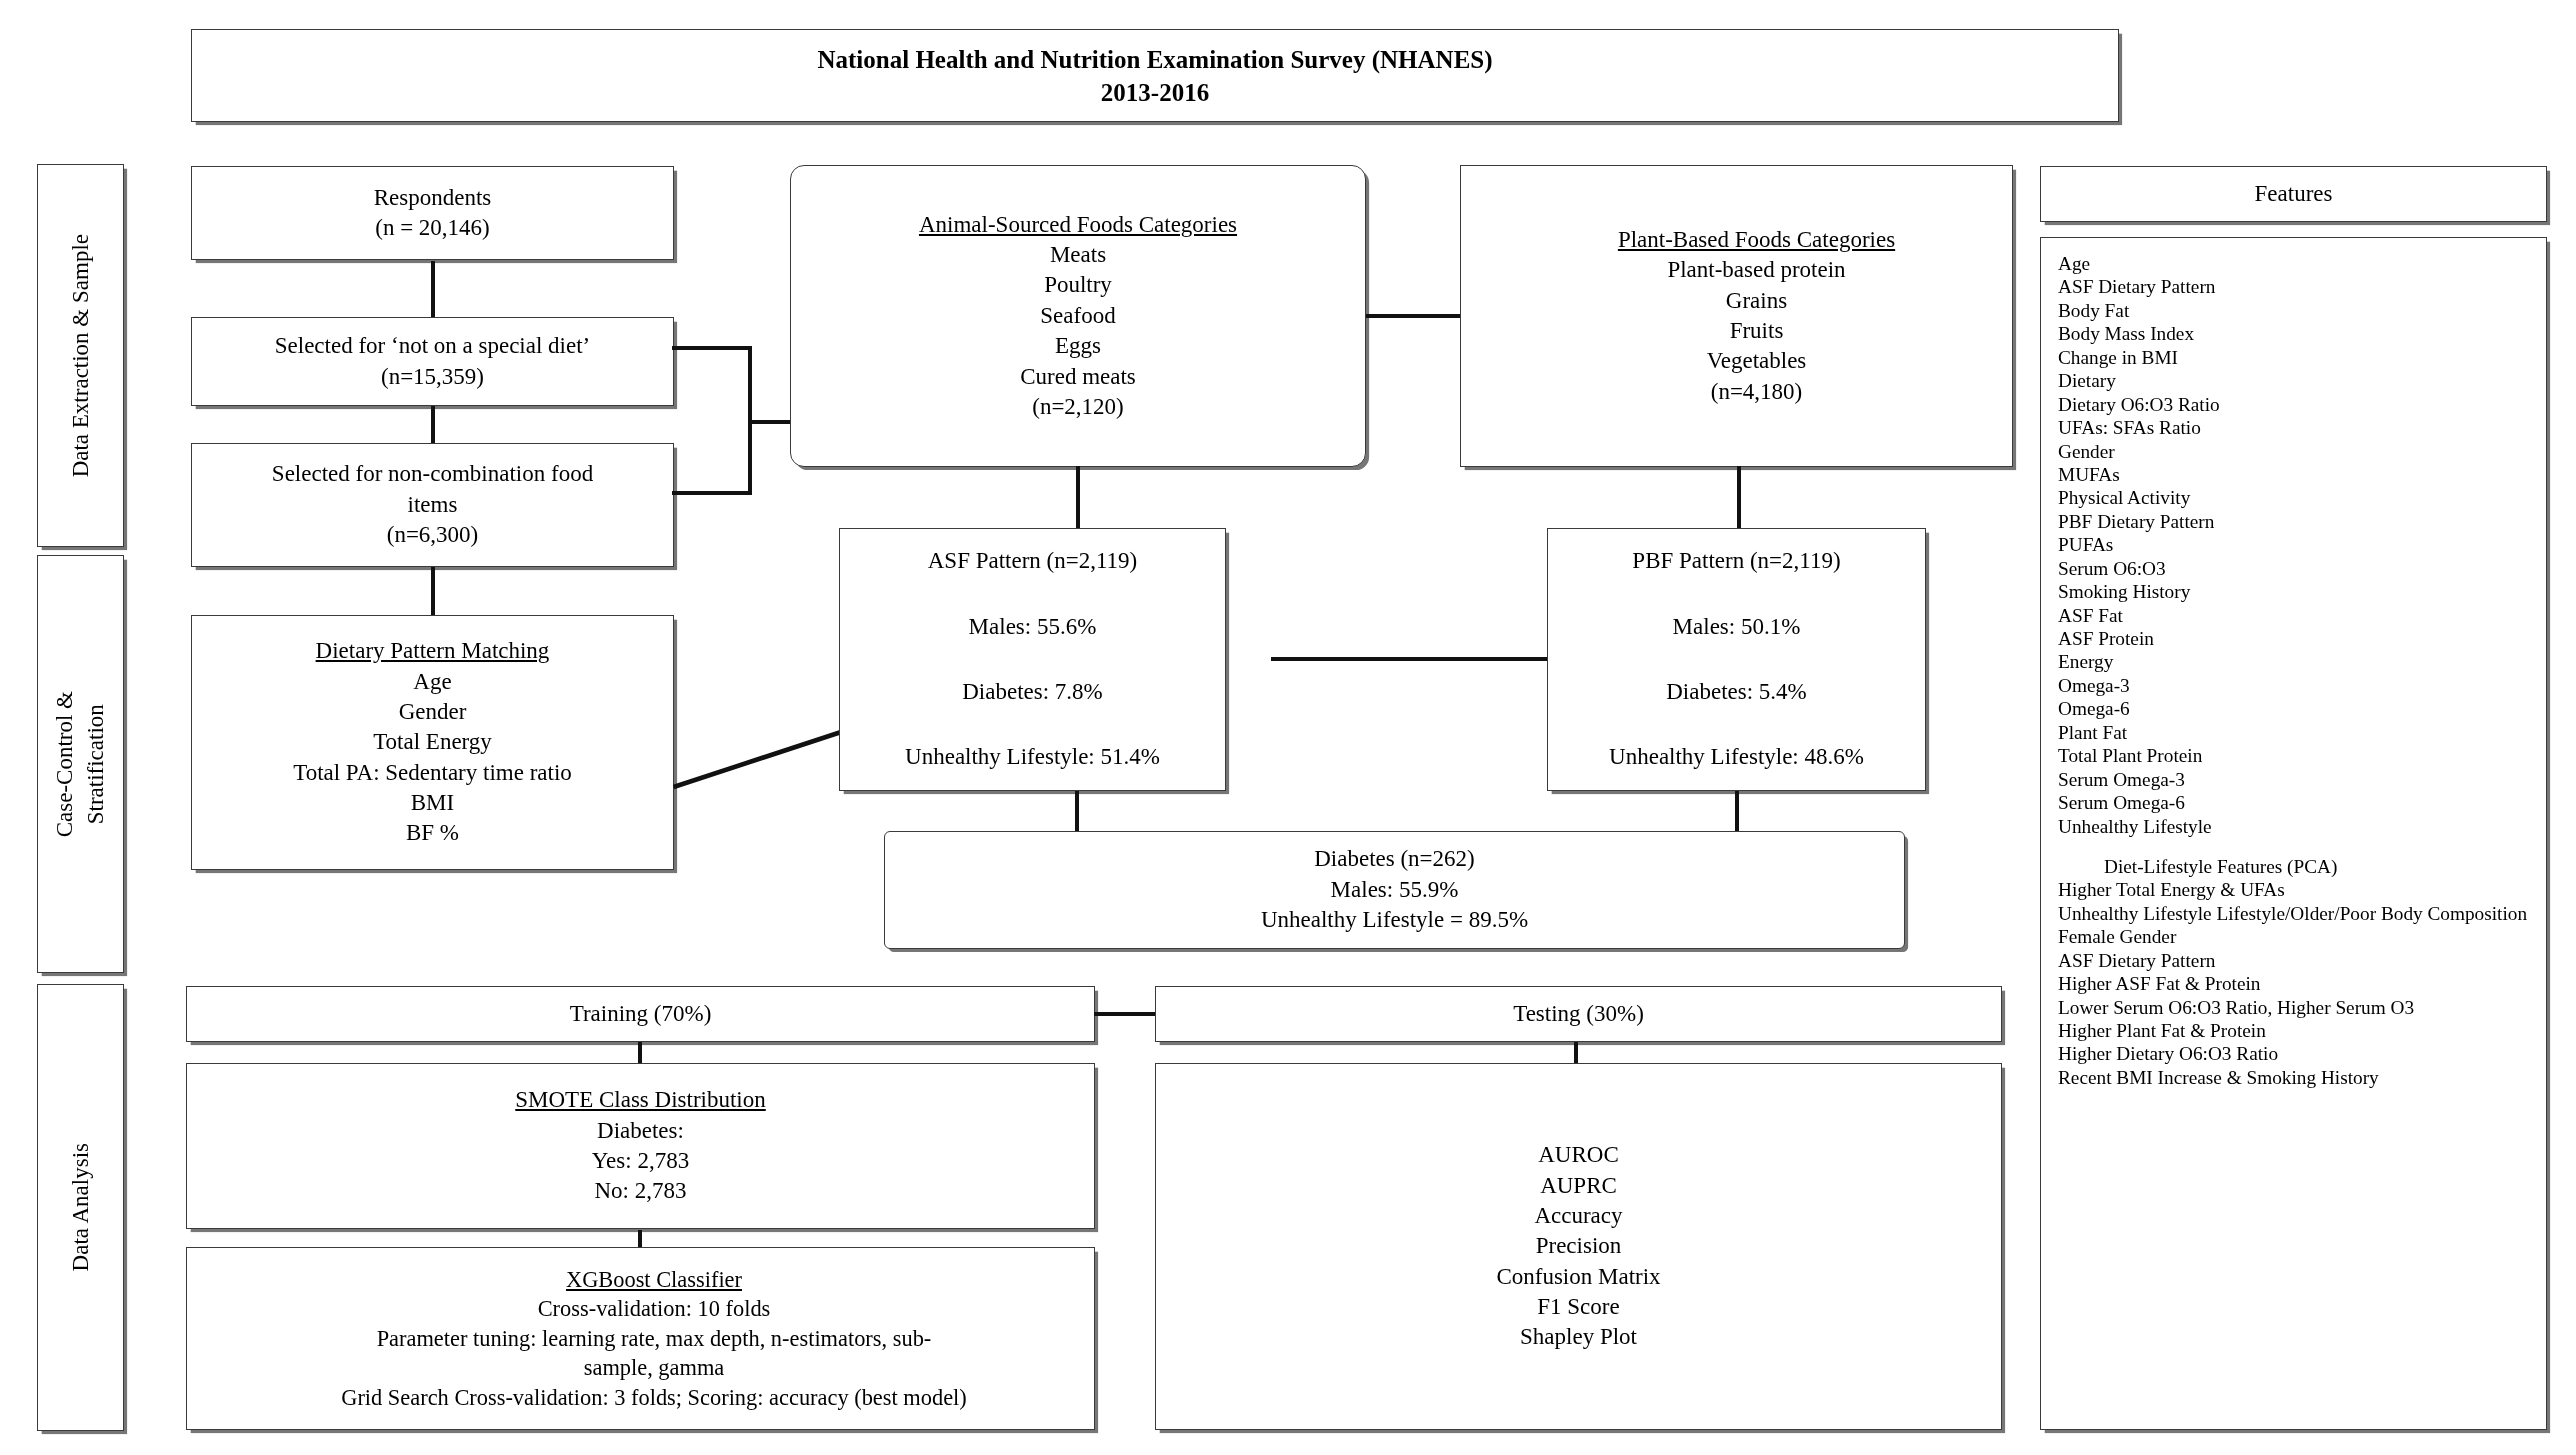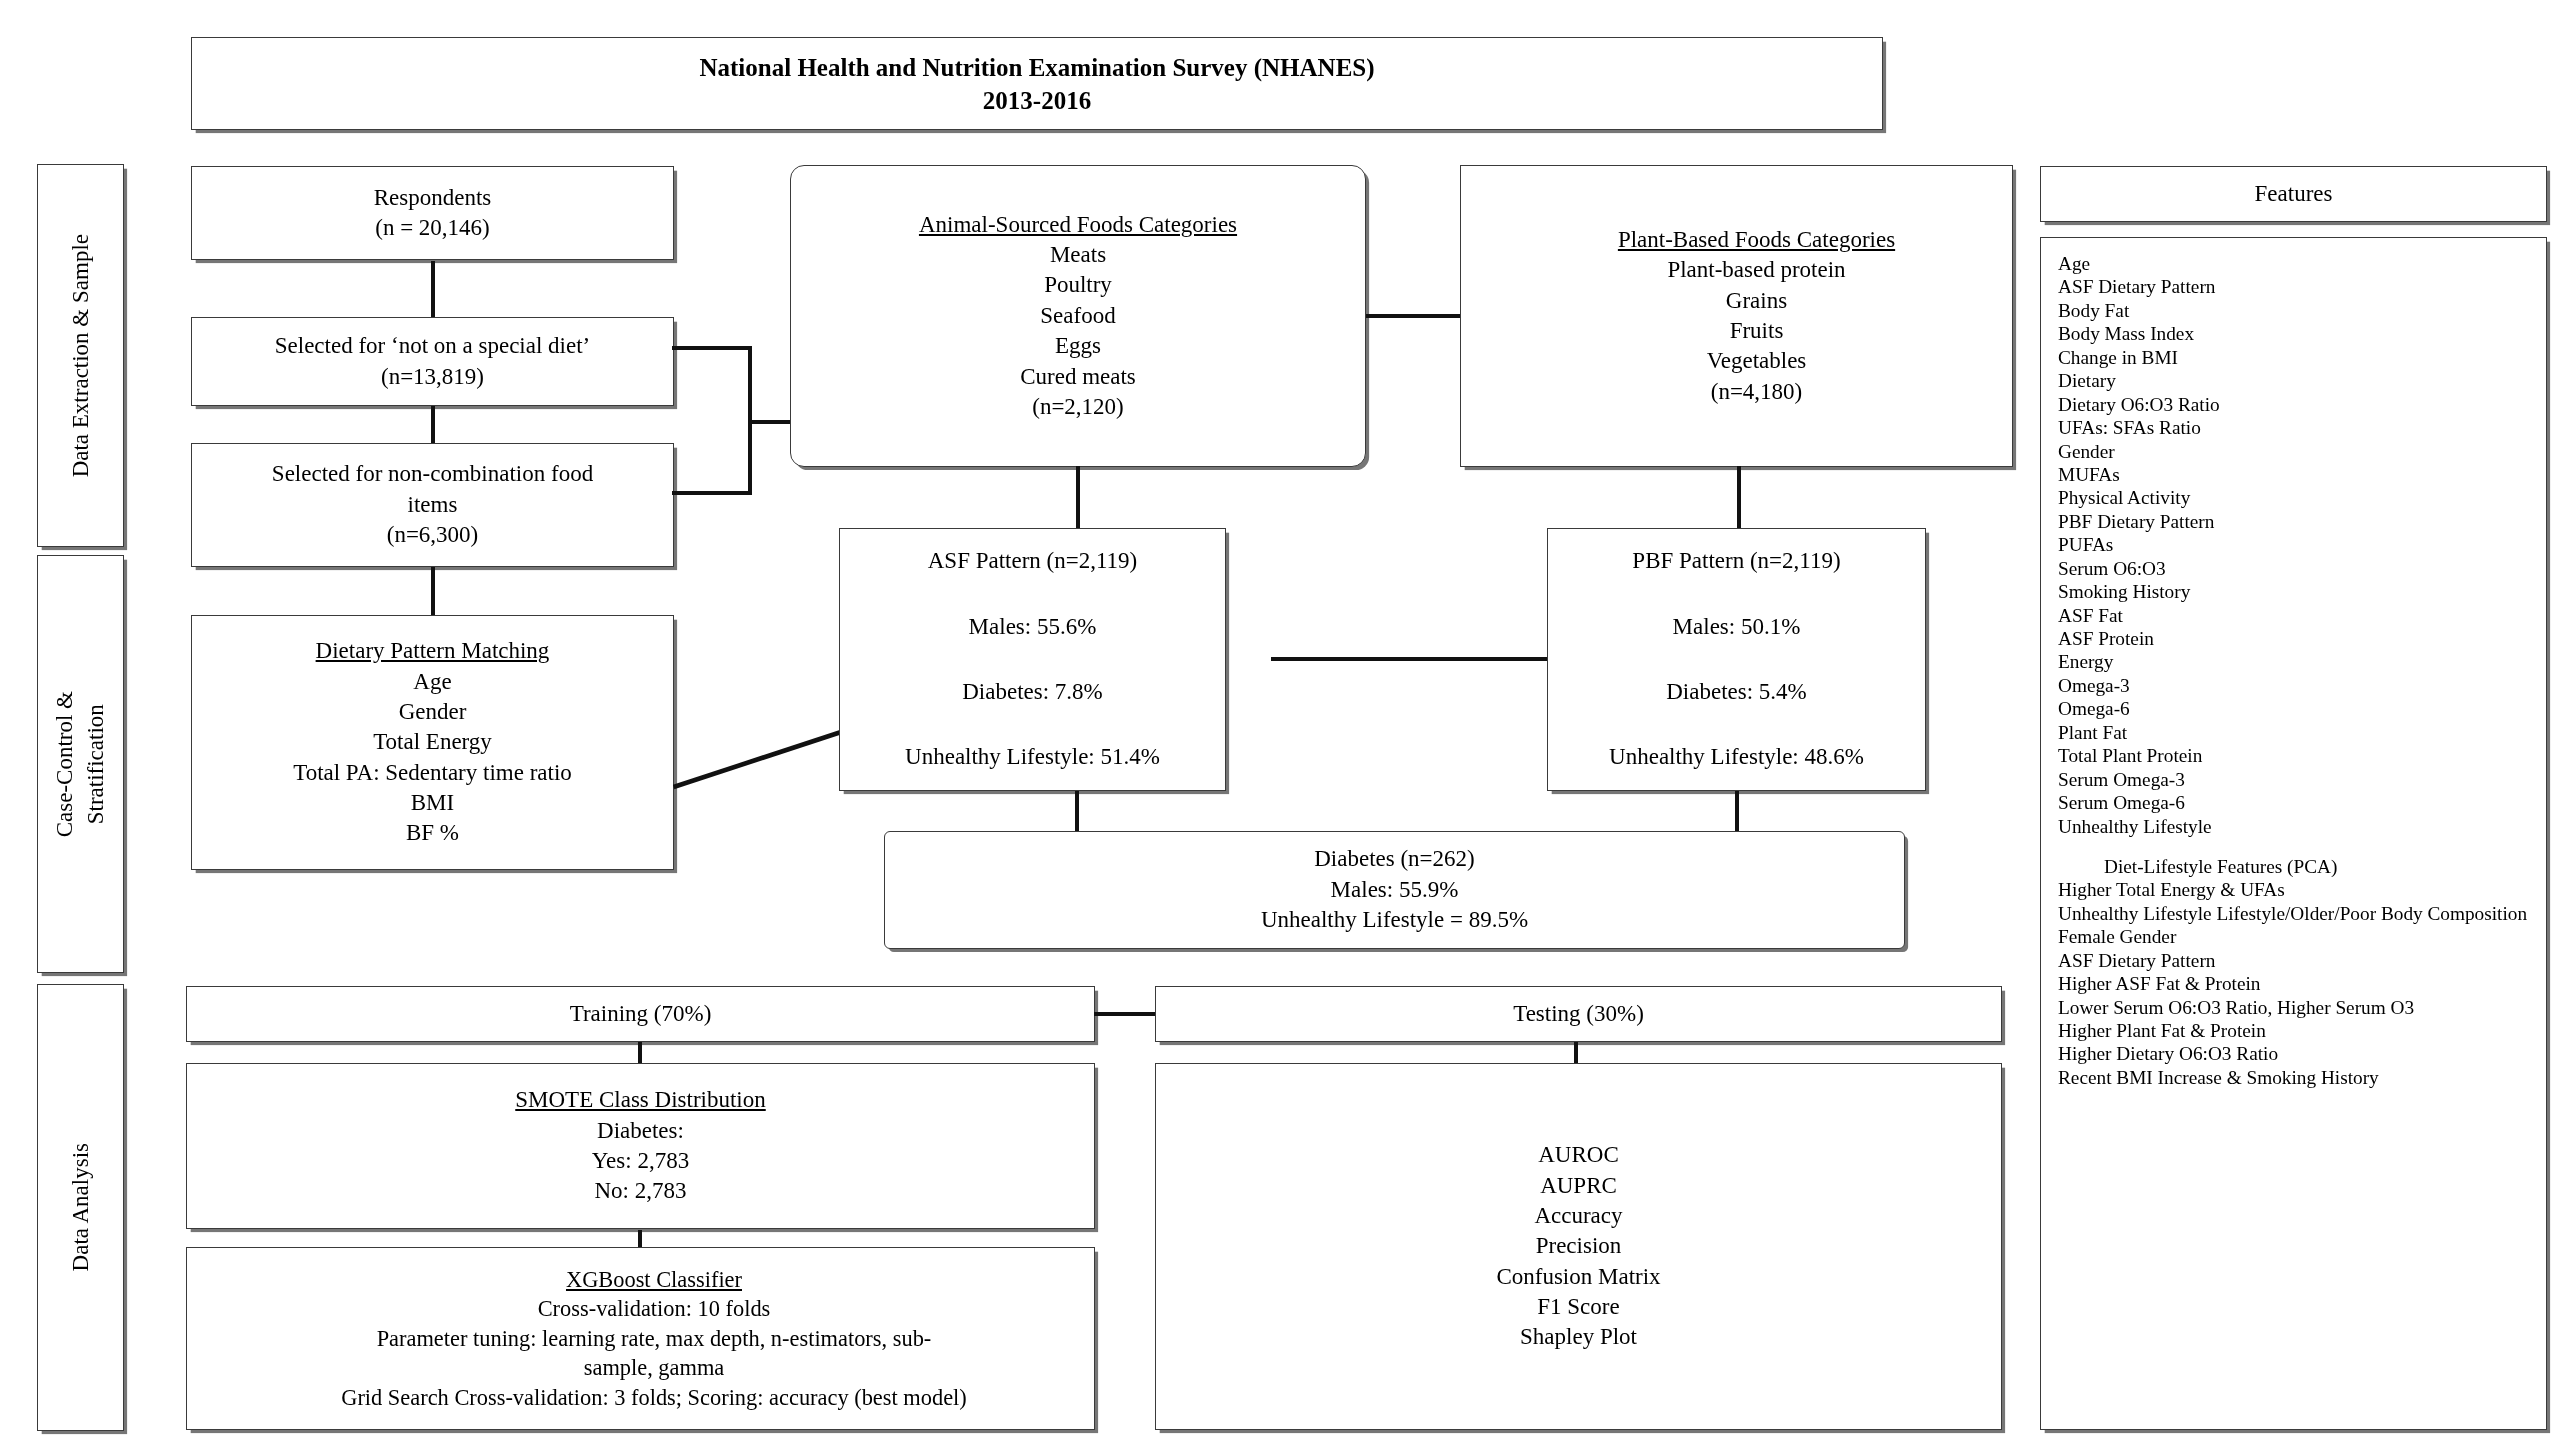--- a/index.html
+++ b/index.html
@@ -90,21 +90,21 @@
     margin-left: 46px;
   }
   .f30 { font-size: 23px; }
   .f29 { font-size: 22.4px; }
 </style>
 </head>
 <body>
 
 <div id="canvas">
 
-  <div class="box" id="title-banner" style="left:191px; top:37px; width:1692px; height:93px;">
+  <div class="box" id="title-banner" style="left:191px; top:29px; width:1928px; height:93px;">
     <span class="ln">National Health and Nutrition Examination Survey (NHANES)</span>
     <span class="ln sub">2013-2016</span>
   </div>
 
   <div class="sidebar" style="left:37px; top:164px; width:87px; height:383px;">
     <span>Data Extraction &amp; Sample</span>
   </div>
   <div class="sidebar" style="left:37px; top:555px; width:87px; height:418px;">
     <span>Case-Control &amp;
 Stratification</span>
@@ -115,21 +115,21 @@
 
   <div class="box f30" style="left:191px; top:166px; width:483px; height:94px;">
     <span class="ln">Respondents</span>
     <span class="ln">(n = 20,146)</span>
   </div>
 
   <div class="ln-v" style="left:431px; top:261px; height:56px;"></div>
 
   <div class="box f30" style="left:191px; top:317px; width:483px; height:89px;">
     <span class="ln">Selected for ‘not on a special diet’</span>
-    <span class="ln">(n=13,819)</span>
+    <span class="ln">(n=15,359)</span>
   </div>
 
   <div class="ln-v" style="left:431px; top:406px; height:37px;"></div>
 
   <div class="box f30" style="left:191px; top:443px; width:483px; height:124px;">
     <span class="ln">Selected for non-combination food</span>
     <span class="ln">items</span>
     <span class="ln">(n=6,300)</span>
   </div>
 

